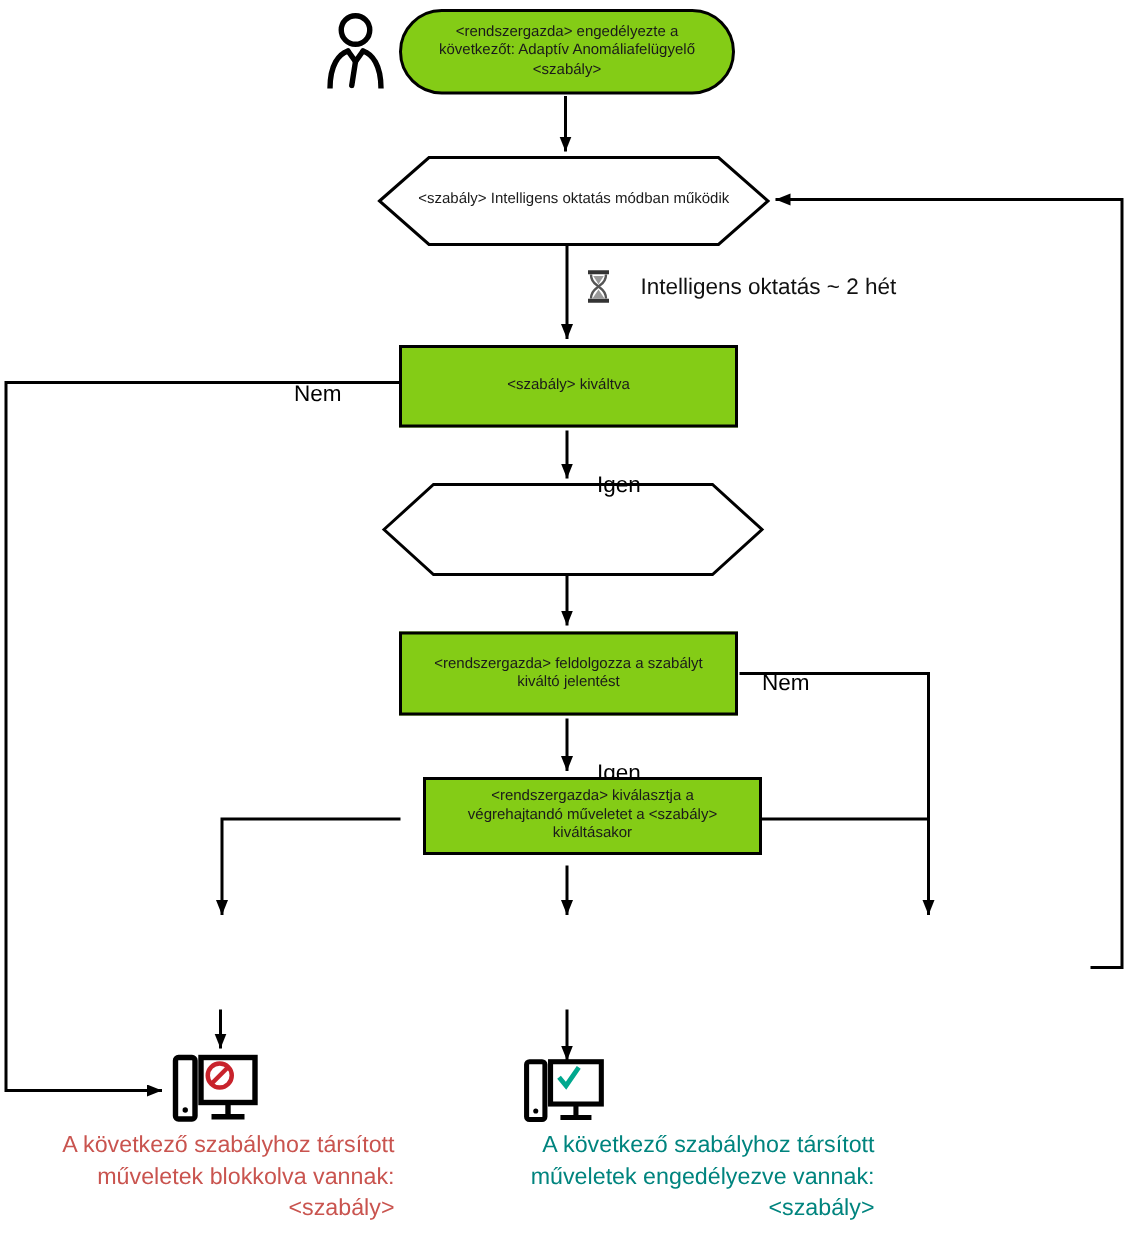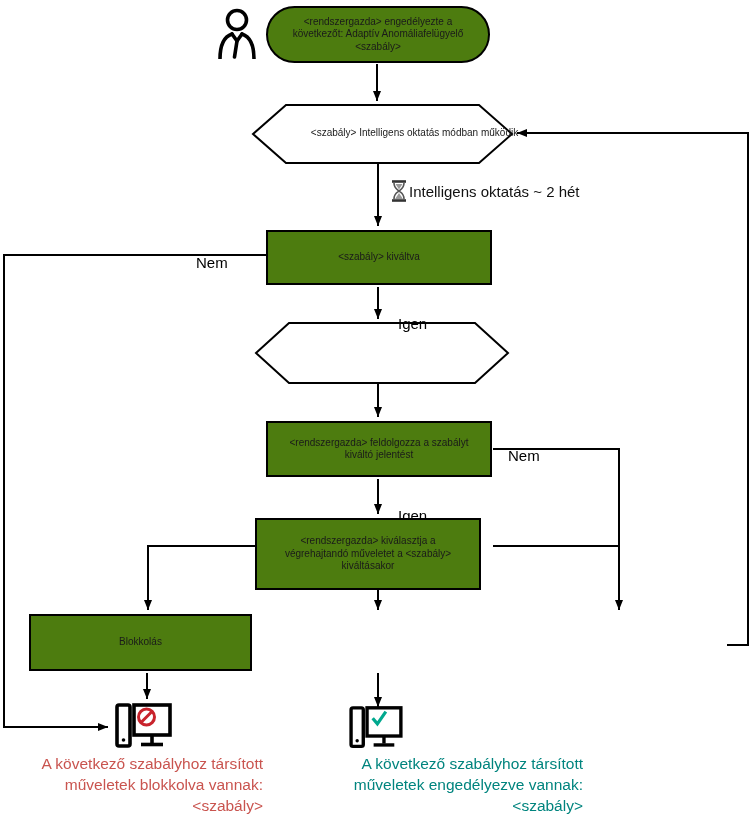--- a/index.html
+++ b/index.html
@@ -2,34 +2,33 @@
 <html style="--line: #000000; --blocked-text: #C9544F; --allowed-text: #00847E; --prohibition: #C8232C; --check: #00A88E;"><head>
 <meta charset="utf-8">
 <style>
   html,body { margin:0; padding:0; background:#fff; }
   .canvas {
     position:relative; width:753px; height:822px;
     font-family:"Liberation Sans", sans-serif; background:#fff; overflow:hidden;
   }
   .svg-overlay { position:absolute; left:0; top:0; width:753px; height:822px; }
   .node {
-    position:absolute; background:#4d7c0f; border:2px solid var(--line);
+    position:absolute; background:#84cc16; border:2px solid var(--line);
     display:flex; align-items:center; justify-content:center;
     text-align:center; font-size:10px; line-height:12.5px; color:#1a1a1a;
     white-space:pre-line; box-sizing:border-box; padding:2px 6px;
   }
   .stadium { border-radius:29px; }
   .hex-text {
     position:absolute; display:flex; align-items:center; justify-content:center;
     text-align:center; font-size:10px; line-height:12.5px; color:#1a1a1a;
     white-space:pre-line;
-    margin-left:32px;
   }
   .edge-label { position:absolute; font-size:15px; color:#000;margin-top:24px; }
-  .duration-label { position:absolute; font-size:15px; color:#111; display:flex; align-items:center; gap:2px; }
+  .duration-label { position:absolute; font-size:15px; color:#111; display:flex; align-items:center; gap:20px; }
   .outcome {
     position:absolute; width:256px; text-align:right;
     font-size:15.5px; line-height:21px; white-space:pre-line;
   }
   .outcome.blocked { color:var(--blocked-text); }
   .outcome.allowed { color:var(--allowed-text); }
   .abs { position:absolute; }
 </style>
 </head>
 <body>
@@ -96,25 +95,24 @@
   <div class="node" style="left:266px; top:230px; width:226px; height:55px">&lt;szabály&gt; kiváltva</div>
   <div class="edge-label" style="left:196px; top:230px">Nem</div>
   <div class="edge-label" style="left:398px; top:291px">Igen</div>
 
 
   <div class="node" style="left:266px; top:421px; width:226px; height:56px">&lt;rendszergazda&gt; feldolgozza a szabályt
 kiváltó jelentést</div>
   <div class="edge-label" style="left:508px; top:423px">Nem</div>
   <div class="edge-label" style="left:398px; top:483px">Igen</div>
 
-  <div class="node" style="left:255px; top:518px; width:226px; height:72px">&lt;rendszergazda&gt; kiválasztja a
+  <div class="node" style="left:282px; top:518px; width:226px; height:52px">&lt;rendszergazda&gt; kiválasztja a
 végrehajtandó műveletet a &lt;szabály&gt;
 kiváltásakor</div>
 
-  <div class="node" style="left:29px; top:614px; width:223px; height:57px">Blokkolás</div>
 
   <svg class="abs" style="left:114px; top:702px" width="58" height="50" viewBox="0 0 58 50">
     <g fill="none" stroke="#000" stroke-width="3.6">
       <rect x="3" y="3" width="13" height="41" rx="2"></rect>
       <rect x="20" y="3" width="36" height="30"></rect>
       <path d="M38 33 L38 41"></path>
       <path d="M27 42.5 L49 42.5"></path>
     </g>
     <circle cx="9.5" cy="38" r="1.8" fill="#000"></circle>
     <g fill="none" style="stroke:var(--prohibition)" stroke-width="3">

